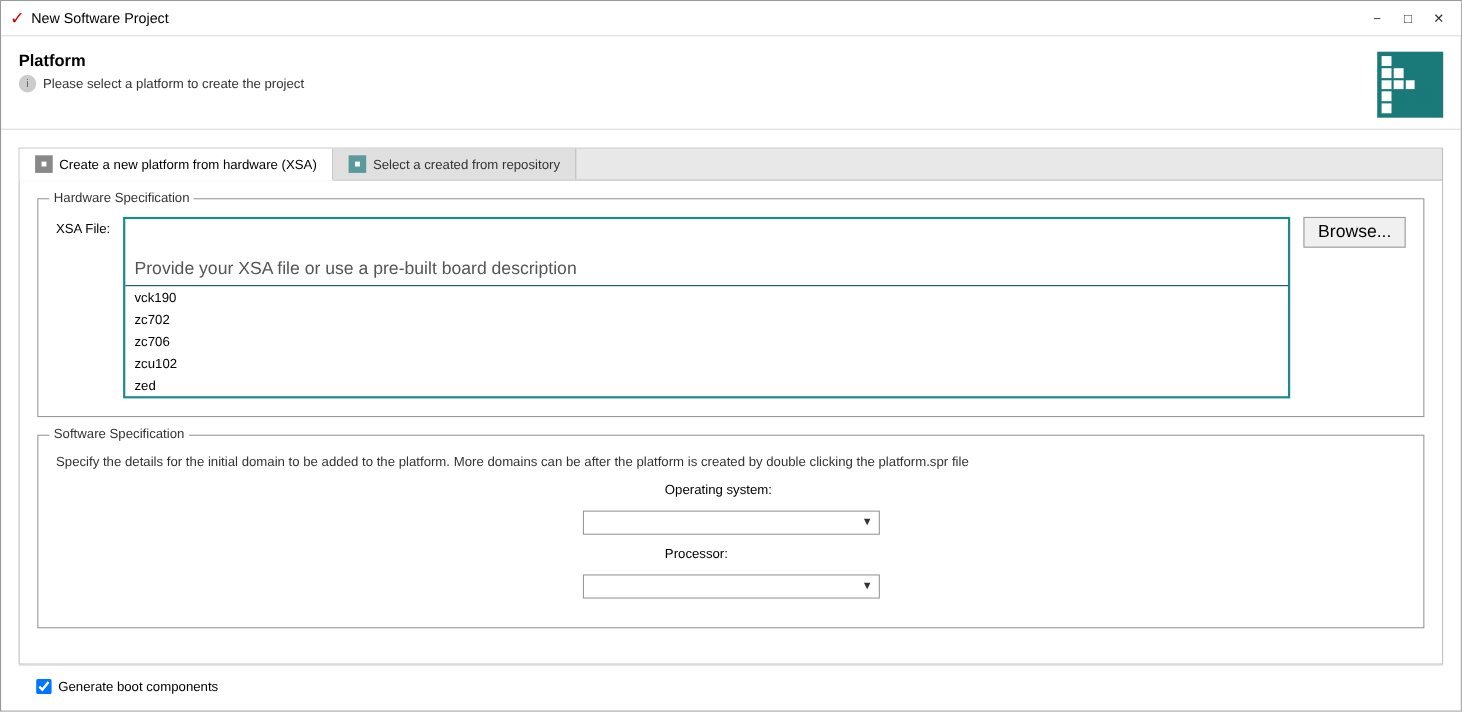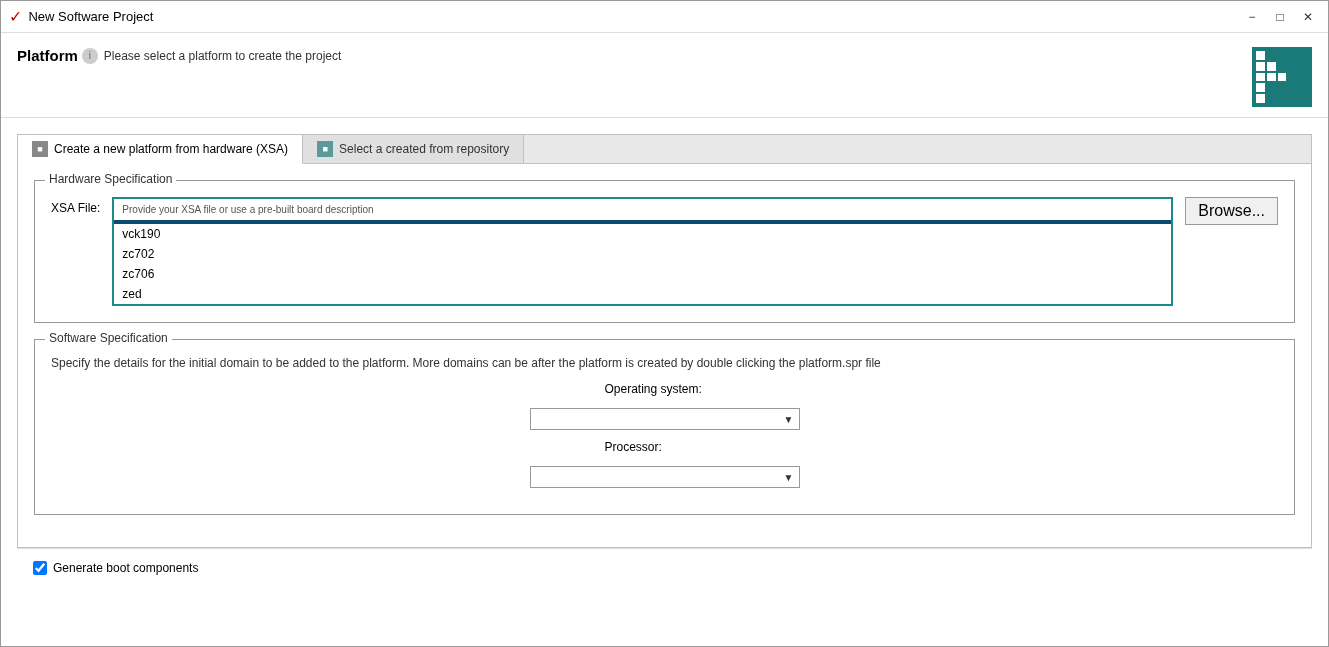--- a/index.html
+++ b/index.html
@@ -66,20 +66,21 @@
       display: flex;
       align-items: flex-start;
       justify-content: space-between;
       padding: 14px 16px 10px 16px;
       border-bottom: 1px solid #ddd;
       flex-shrink: 0;
     }
 
     .header-left {
       display: flex;
+      flex-direction: column;
       gap: 4px;
     }
 
     .header-title {
       font-size: 15px;
       font-weight: bold;
       color: #000;
     }
 
     .header-subtitle {
@@ -215,22 +216,23 @@
     .xsa-textbox {
       width: 100%;
       border: 2px solid #1a8a8a;
       padding: 0;
       background: #fff;
     }
 
     .xsa-placeholder {
       padding: 5px 8px;
       color: #555;
-      font-size: 10px;
-      border-bottom: 4px solid #0c4a6e;
+      font-size: 16px;
+      border-bottom: 1px solid #0c4a6e;
+      margin-top: 32px;
     }
 
     .xsa-list {
       list-style: none;
       padding: 0;
     }
 
     .xsa-list li {
       padding: 3px 8px;
       font-size: 12px;
@@ -399,20 +401,21 @@
 
           <div class="xsa-file-area">
             <span class="xsa-label">XSA File:</span>
             <div class="xsa-input-container">
               <div class="xsa-textbox">
                 <div class="xsa-placeholder">Provide your XSA file or use a pre-built board description</div>
                 <ul class="xsa-list">
                   <li>vck190</li>
                   <li>zc702</li>
                   <li>zc706</li>
+                  <li>zcu102</li>
                   <li>zed</li>
                 </ul>
               </div>
             </div>
             <button class="browse-btn">Browse...</button>
           </div>
         </div>
 
         <div class="fieldset-section software-spec">
           <span class="fieldset-legend">Software Specification</span>

